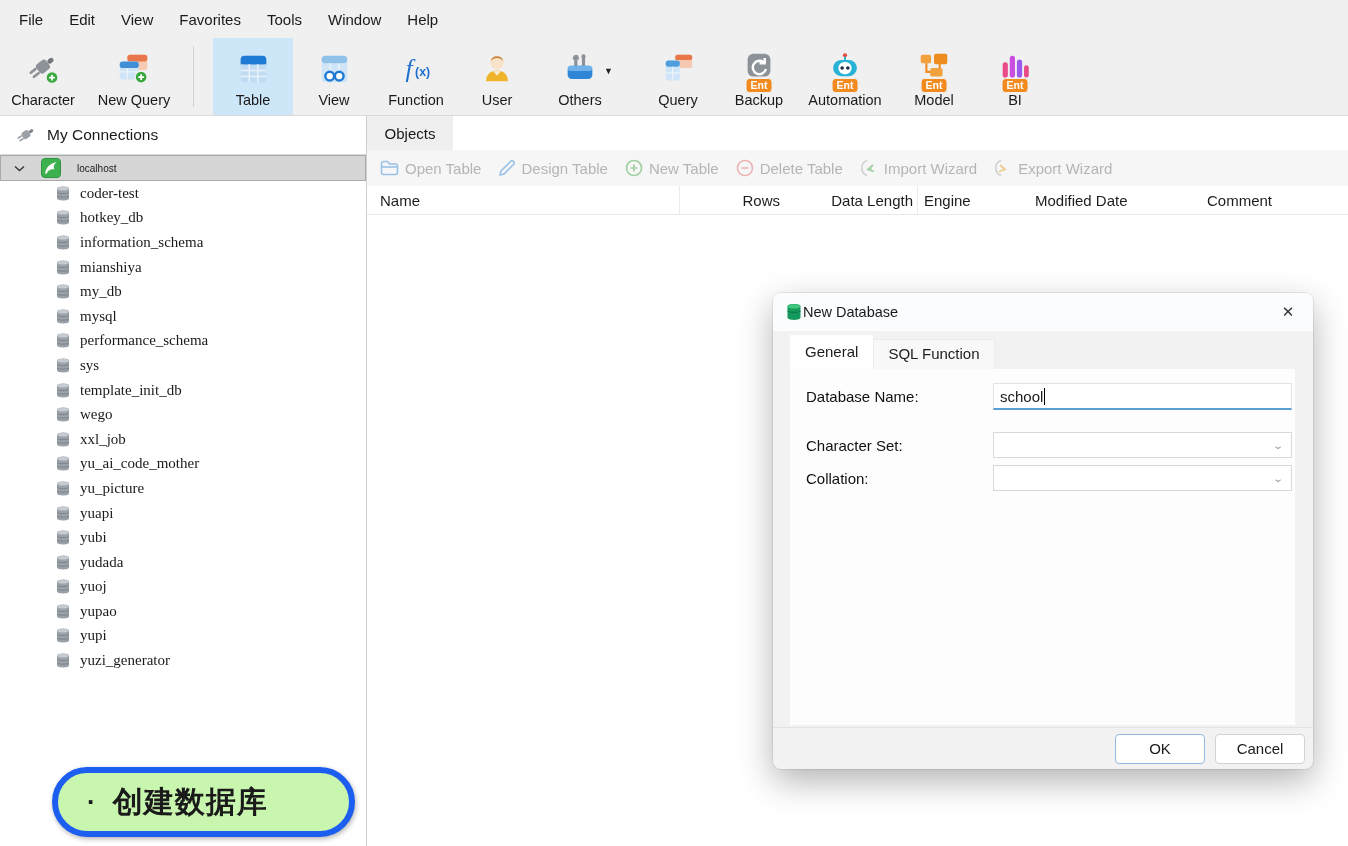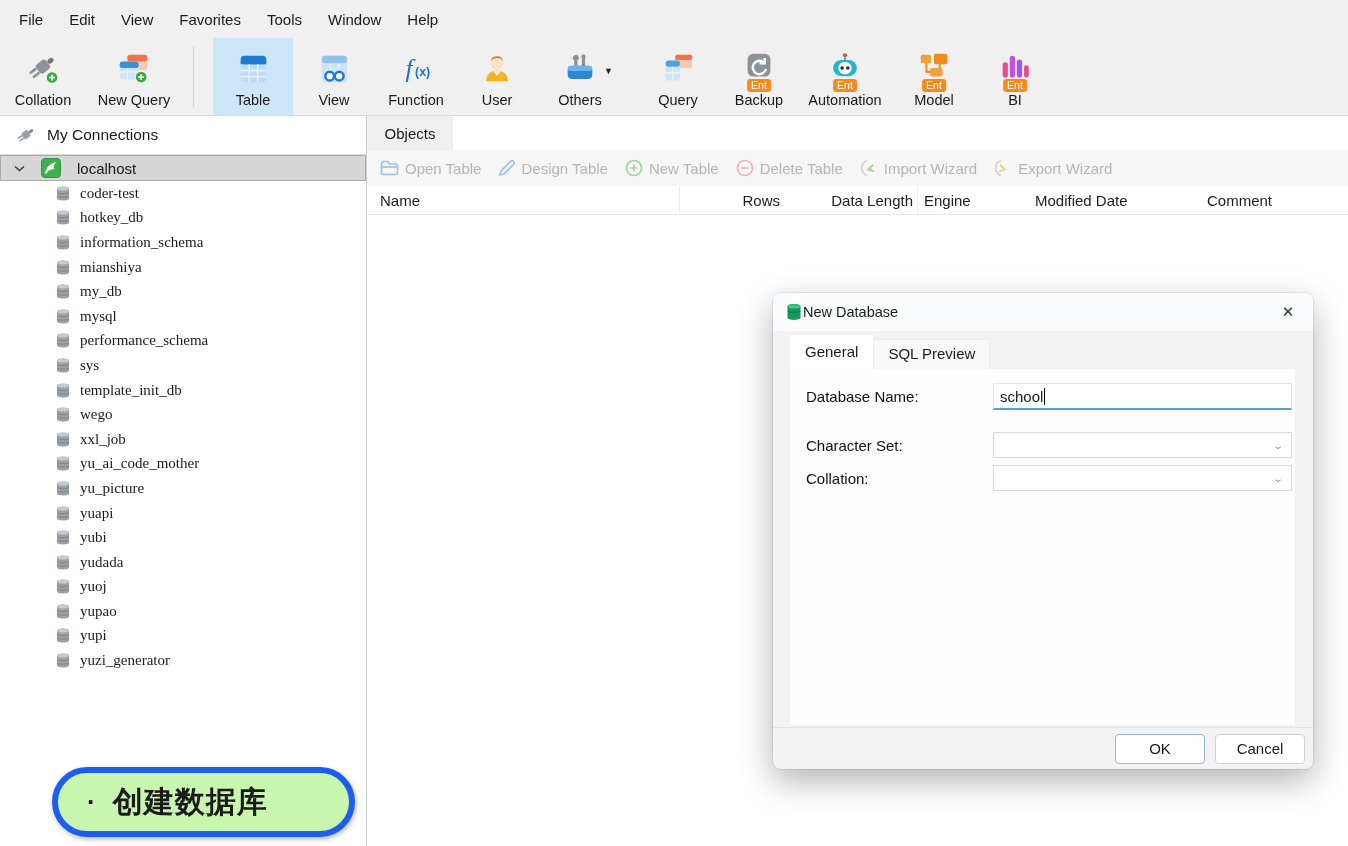--- a/index.html
+++ b/index.html
@@ -14,32 +14,32 @@
   .menu-item { padding:0 13px; font-size:15px; cursor:default; }
 
   
   .toolbar { height:78px; background:#f0f0f0; display:flex; align-items:stretch; border-bottom:1px solid #dadada; }
   .tbtn { display:flex; flex-direction:column; align-items:center; justify-content:flex-end; padding-bottom:7px; gap:2px; font-size:14.5px; position:relative; }
   .tbtn.active { background:var(--table-active-bg,#cde7f8); }
   .tbtn .ico { position:relative; width:40px; height:42px; display:flex; align-items:center; justify-content:center; }
   .tsep { width:1px; background:#d2d2d2; margin:8px 10px 8px 11px; }
   .ent-badge {
     position:absolute; left:50%; bottom:-3px; transform:translateX(-50%);
-    background:var(--ent-badge-bg,#f28a1e); color:#fff; font-size:10.5px; font-weight:normal;
+    background:var(--ent-badge-bg,#f28a1e); color:#fff; font-size:10.5px; font-weight:bold;
     padding:1px 4px 2px; border-radius:4px; border:1.5px solid #f0f0f0; line-height:1;text-align:right;
   }
   .others-arrow { position:absolute; right:-13px; bottom:14px; font-size:9px; color:#222; }
 
   
   .content { display:flex; height:730px; }
 
   
   .sidebar { width:367px; min-width:367px; background:#fff; border-right:1px solid #cfcfcf; }
   .sb-header { height:39px; display:flex; align-items:center; gap:11px; padding-left:14px; font-size:15.5px; border-bottom:1px solid #dcdcdc; }
-  .conn-row { height:26px; background:var(--selection-bg,#d6d6d6); border:1px solid #a9a9a9; display:flex; align-items:center; gap:16px; padding-left:13px; font-size:15px; }
+  .conn-row { height:26px; background:var(--selection-bg,#d6d6d6); border:1px solid #a9a9a9; display:flex; align-items:center; gap:16px; padding-left:13px; font-size:10px; }
   .tree-row { height:24.6px; display:flex; align-items:center; gap:9px; padding-left:55px; font-size:15px;font-family:Liberation Serif, serif; }
   .tree-row .db-ico { display:flex; }
 
   
   .main { flex:1; display:flex; flex-direction:column; background:#fff; min-width:0; }
   .tabbar { height:34px; background:#fff; display:flex; }
   .tab-objects { width:86px; background:#efefef; display:flex; align-items:center; justify-content:center; font-size:15px; }
   .actionbar { height:36px; background:#f6f6f6; display:flex; align-items:center; padding-left:13px; font-size:15px; color:#b5b5b5; }
   .action { display:flex; align-items:center; gap:6px; margin-right:17px; }
   .action svg { opacity:.6; }
@@ -107,21 +107,21 @@
         <g transform="rotate(-38 20 20)">
           <rect x="15" y="12" width="13" height="12" rx="3.5" fill="#8d9298"></rect>
           <rect x="6" y="13.8" width="9" height="2.8" rx="1.4" fill="#8d9298"></rect>
           <rect x="6" y="19.2" width="9" height="2.8" rx="1.4" fill="#8d9298"></rect>
           <rect x="28" y="15.5" width="7" height="5" rx="2.5" fill="#74787d"></rect>
         </g>
         <circle cx="29.5" cy="29" r="6.3" fill="#3aa93f" stroke="#f0f0f0" stroke-width="1.4"></circle>
         <path d="M29.5 26v6 M26.5 29h6" stroke="#fff" stroke-width="1.8"></path>
       </svg>
     </span>
-    <span>Collation</span>
+    <span>Character</span>
   </div>
 
   <div class="tbtn" style="width:96px">
     <span class="ico">
       <svg viewBox="0 0 40 40" width="38" height="38">
         <rect x="13" y="5" width="21" height="16" rx="3" fill="#f6c9b2"></rect>
         <rect x="13" y="5" width="21" height="7" rx="3" fill="#e8764a"></rect>
         <rect x="5" y="12" width="20" height="19" rx="3" fill="#cfe4f6"></rect>
         <rect x="5" y="12" width="20" height="7" rx="3" fill="#3f8ed6"></rect>
         <path d="M5 23h20 M13 19v12" stroke="#e9f3fb" stroke-width="1.4"></path>
@@ -591,21 +591,21 @@
         <ellipse cx="9" cy="3.4" rx="6.5" ry="2.1" fill="#3fc77e"></ellipse>
         <path d="M2.5 8.2 C5 9.8 13 9.8 15.5 8.2" stroke="#0c7a47" fill="none"></path>
       </svg>
     </span>
     <span>New Database</span>
     <span class="dlg-close">✕</span>
   </div>
 
   <div class="dlg-tabs">
     <span class="dlg-tab active">General</span>
-    <span class="dlg-tab inactive">SQL Preview</span>
+    <span class="dlg-tab inactive">SQL Function</span>
   </div>
 
   <div class="dlg-panel">
     <div class="fieldrow row-name">
       <span class="flabel">Database Name:</span>
       <div class="txt-input" role="textbox">
         <span>school</span>
         <span class="caret"></span>
       </div>
     </div>

